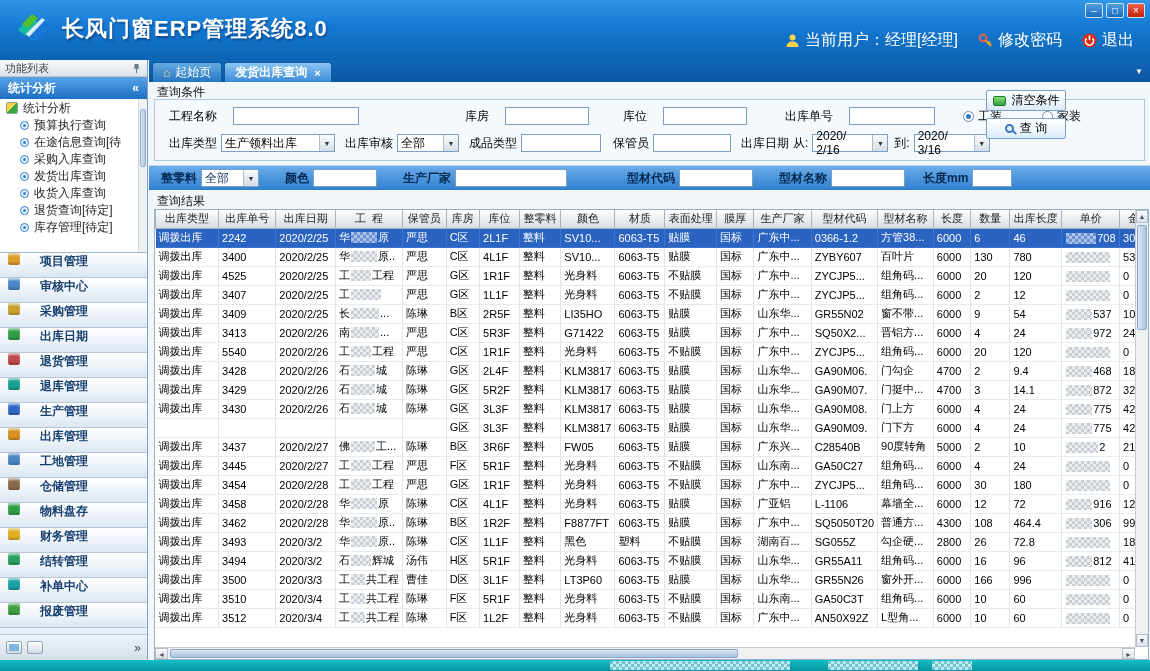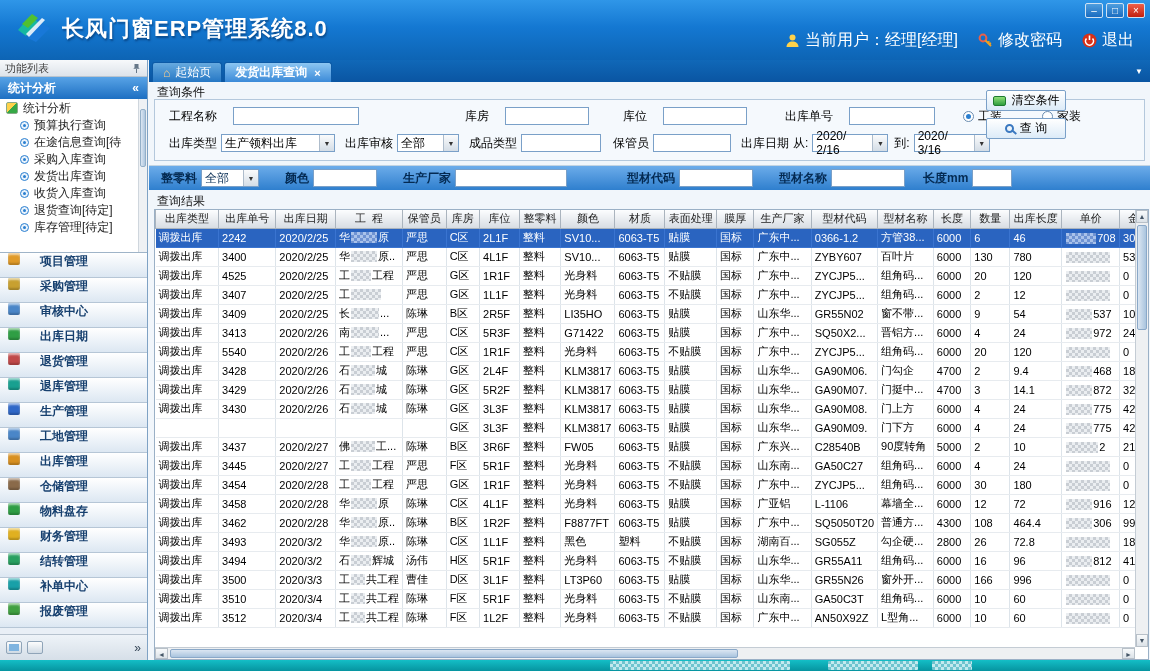--- a/index.html
+++ b/index.html
@@ -230,50 +230,50 @@
       <div class="tree-sb">
           <div class="thumb"></div>
         </div>
     </div>
     <nav class="modules" id="modules">
         <div class="module">
           <span class="m-ic" style="background: rgb(224, 154, 40);"></span>
           <span class="m-label">项目管理</span>
         </div>
         <div class="module">
+          <span class="m-ic" style="background: rgb(74, 134, 200);"></span>
+          <span class="m-label">审核中心</span>
+        </div>
+        <div class="module">
           <span class="m-ic" style="background: rgb(200, 160, 48);"></span>
           <span class="m-label">采购管理</span>
         </div>
         <div class="module">
-          <span class="m-ic" style="background: rgb(74, 134, 200);"></span>
-          <span class="m-label">审核中心</span>
-        </div>
-        <div class="module">
           <span class="m-ic" style="background: rgb(47, 158, 68);"></span>
           <span class="m-label">出库日期</span>
         </div>
         <div class="module">
           <span class="m-ic" style="background: rgb(192, 72, 72);"></span>
           <span class="m-label">退货管理</span>
         </div>
         <div class="module">
           <span class="m-ic" style="background: rgb(24, 160, 144);"></span>
           <span class="m-label">退库管理</span>
         </div>
         <div class="module">
           <span class="m-ic" style="background: rgb(48, 104, 200);"></span>
           <span class="m-label">生产管理</span>
         </div>
         <div class="module">
+          <span class="m-ic" style="background: rgb(216, 144, 32);"></span>
+          <span class="m-label">出库管理</span>
+        </div>
+        <div class="module">
           <span class="m-ic" style="background: rgb(74, 134, 200);"></span>
           <span class="m-label">工地管理</span>
-        </div>
-        <div class="module">
-          <span class="m-ic" style="background: rgb(216, 144, 32);"></span>
-          <span class="m-label">出库管理</span>
         </div>
         <div class="module">
           <span class="m-ic" style="background: rgb(138, 106, 74);"></span>
           <span class="m-label">仓储管理</span>
         </div>
         <div class="module">
           <span class="m-ic" style="background: rgb(47, 158, 68);"></span>
           <span class="m-label">物料盘存</span>
         </div>
         <div class="module">

